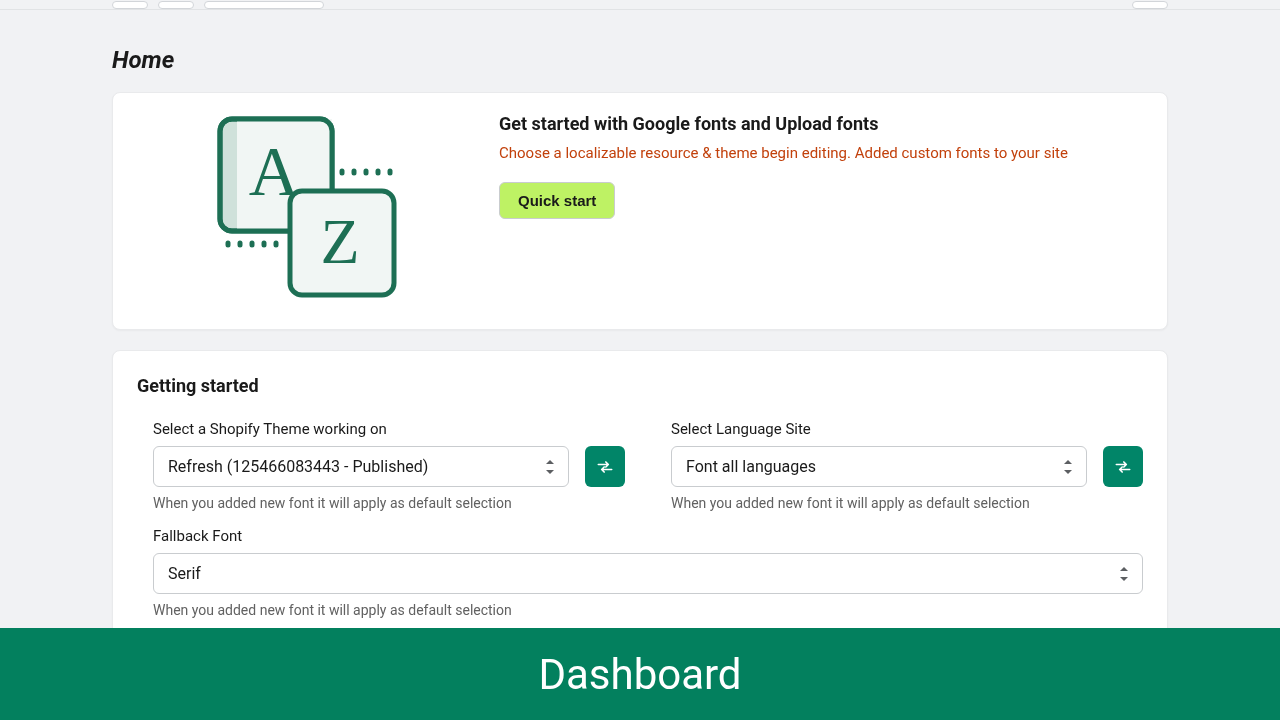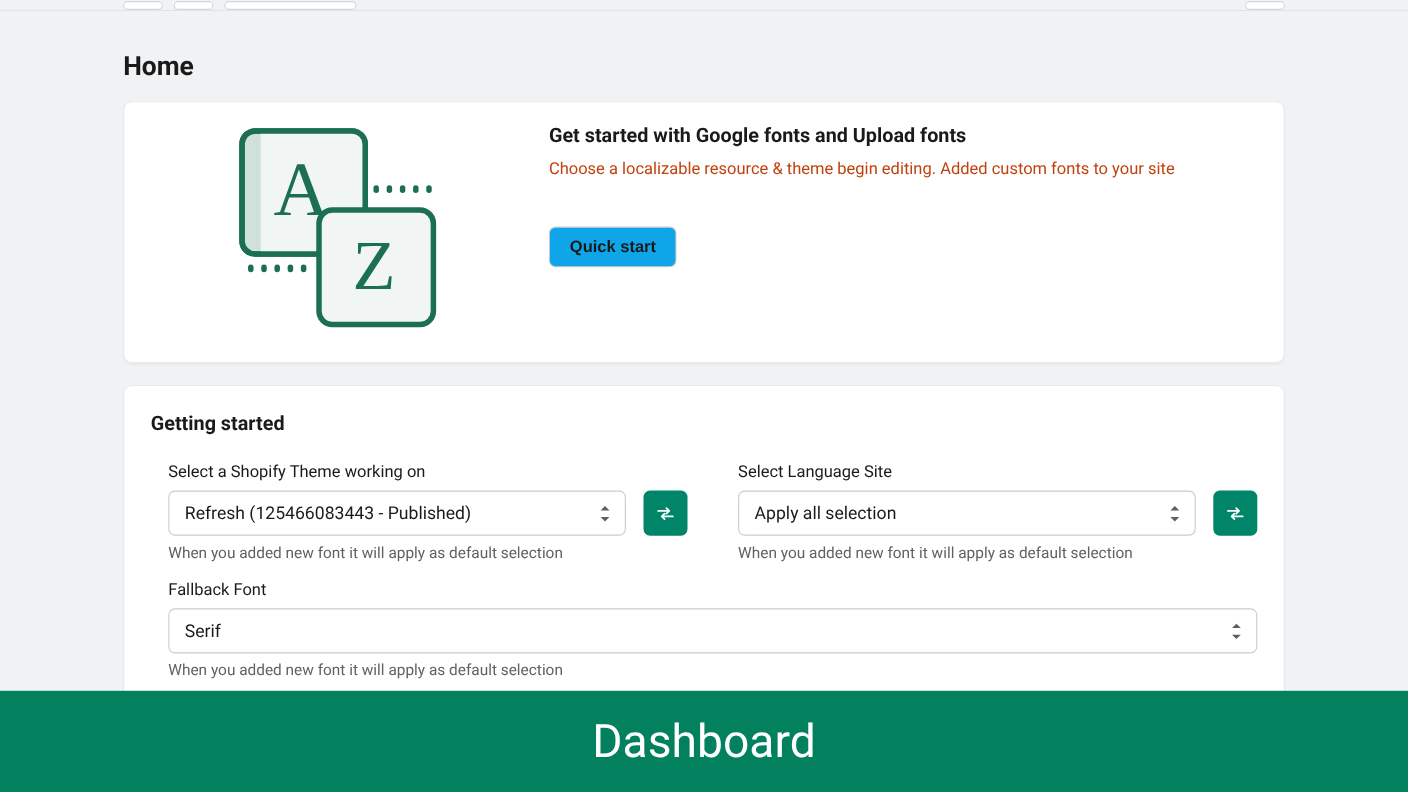--- a/index.html
+++ b/index.html
@@ -29,20 +29,21 @@
 .top-btn.wide { width: 120px; }
 .top-right { display: flex; }
 .container {
   padding: 16px 112px 0;
 }
 .page-title {
   font-size: 24px;
   font-weight: 700;
   color: #1a1a1a;
   margin: 20px 0 18px 0;
+  font-style: italic;
 }
 .card {
   background: #fff;
   border: 1px solid #e9eaec;
   border-radius: 8px;
   box-shadow: 0 1px 2px rgba(0,0,0,0.04);
   margin-bottom: 20px;
 }
 .hero-card {
   display: flex;
@@ -68,29 +69,28 @@
   font-weight: 700;
   color: #1a1a1a;
   margin-bottom: 10px;
 }
 .hero-desc {
   font-size: 15px;
   color: #c2410c;
   margin-bottom: 20px;
 }
 .btn {
-  background: #0ea5e9;
+  background: #bef264;
   border: 1px solid #c9cccf;
   border-radius: 6px;
   padding: 9px 18px;
   font-size: 15px;
   font-weight: 600;
   color: #1a1a1a;
   cursor: pointer;
-  margin-top: 24px;
 }
 .gs-card {
   padding: 24px 24px 24px 24px;
 }
 .section-title {
   font-size: 18px;
   font-weight: 700;
   color: #1a1a1a;
   margin-bottom: 24px;
 }
@@ -238,21 +238,21 @@
             </svg>
           </button>
         </div>
         <div class="help-text">When you added new font it will apply as default selection</div>
       </div>
 
       <div class="col">
         <div class="field-label">Select Language Site</div>
         <div class="select-row">
           <div class="select">
-            <span>Apply all selection</span>
+            <span>Font all languages</span>
             <span class="updown"></span>
           </div>
           <button class="swap-btn">
             <svg viewBox="0 0 24 24">
               <path d="M4 9 L16 9 M13 6 L16 9 L13 12" stroke="#fff" stroke-width="2" fill="none" stroke-linecap="round" stroke-linejoin="round"></path>
               <path d="M20 15 L8 15 M11 12 L8 15 L11 18" stroke="#fff" stroke-width="2" fill="none" stroke-linecap="round" stroke-linejoin="round"></path>
             </svg>
           </button>
         </div>
         <div class="help-text">When you added new font it will apply as default selection</div>

